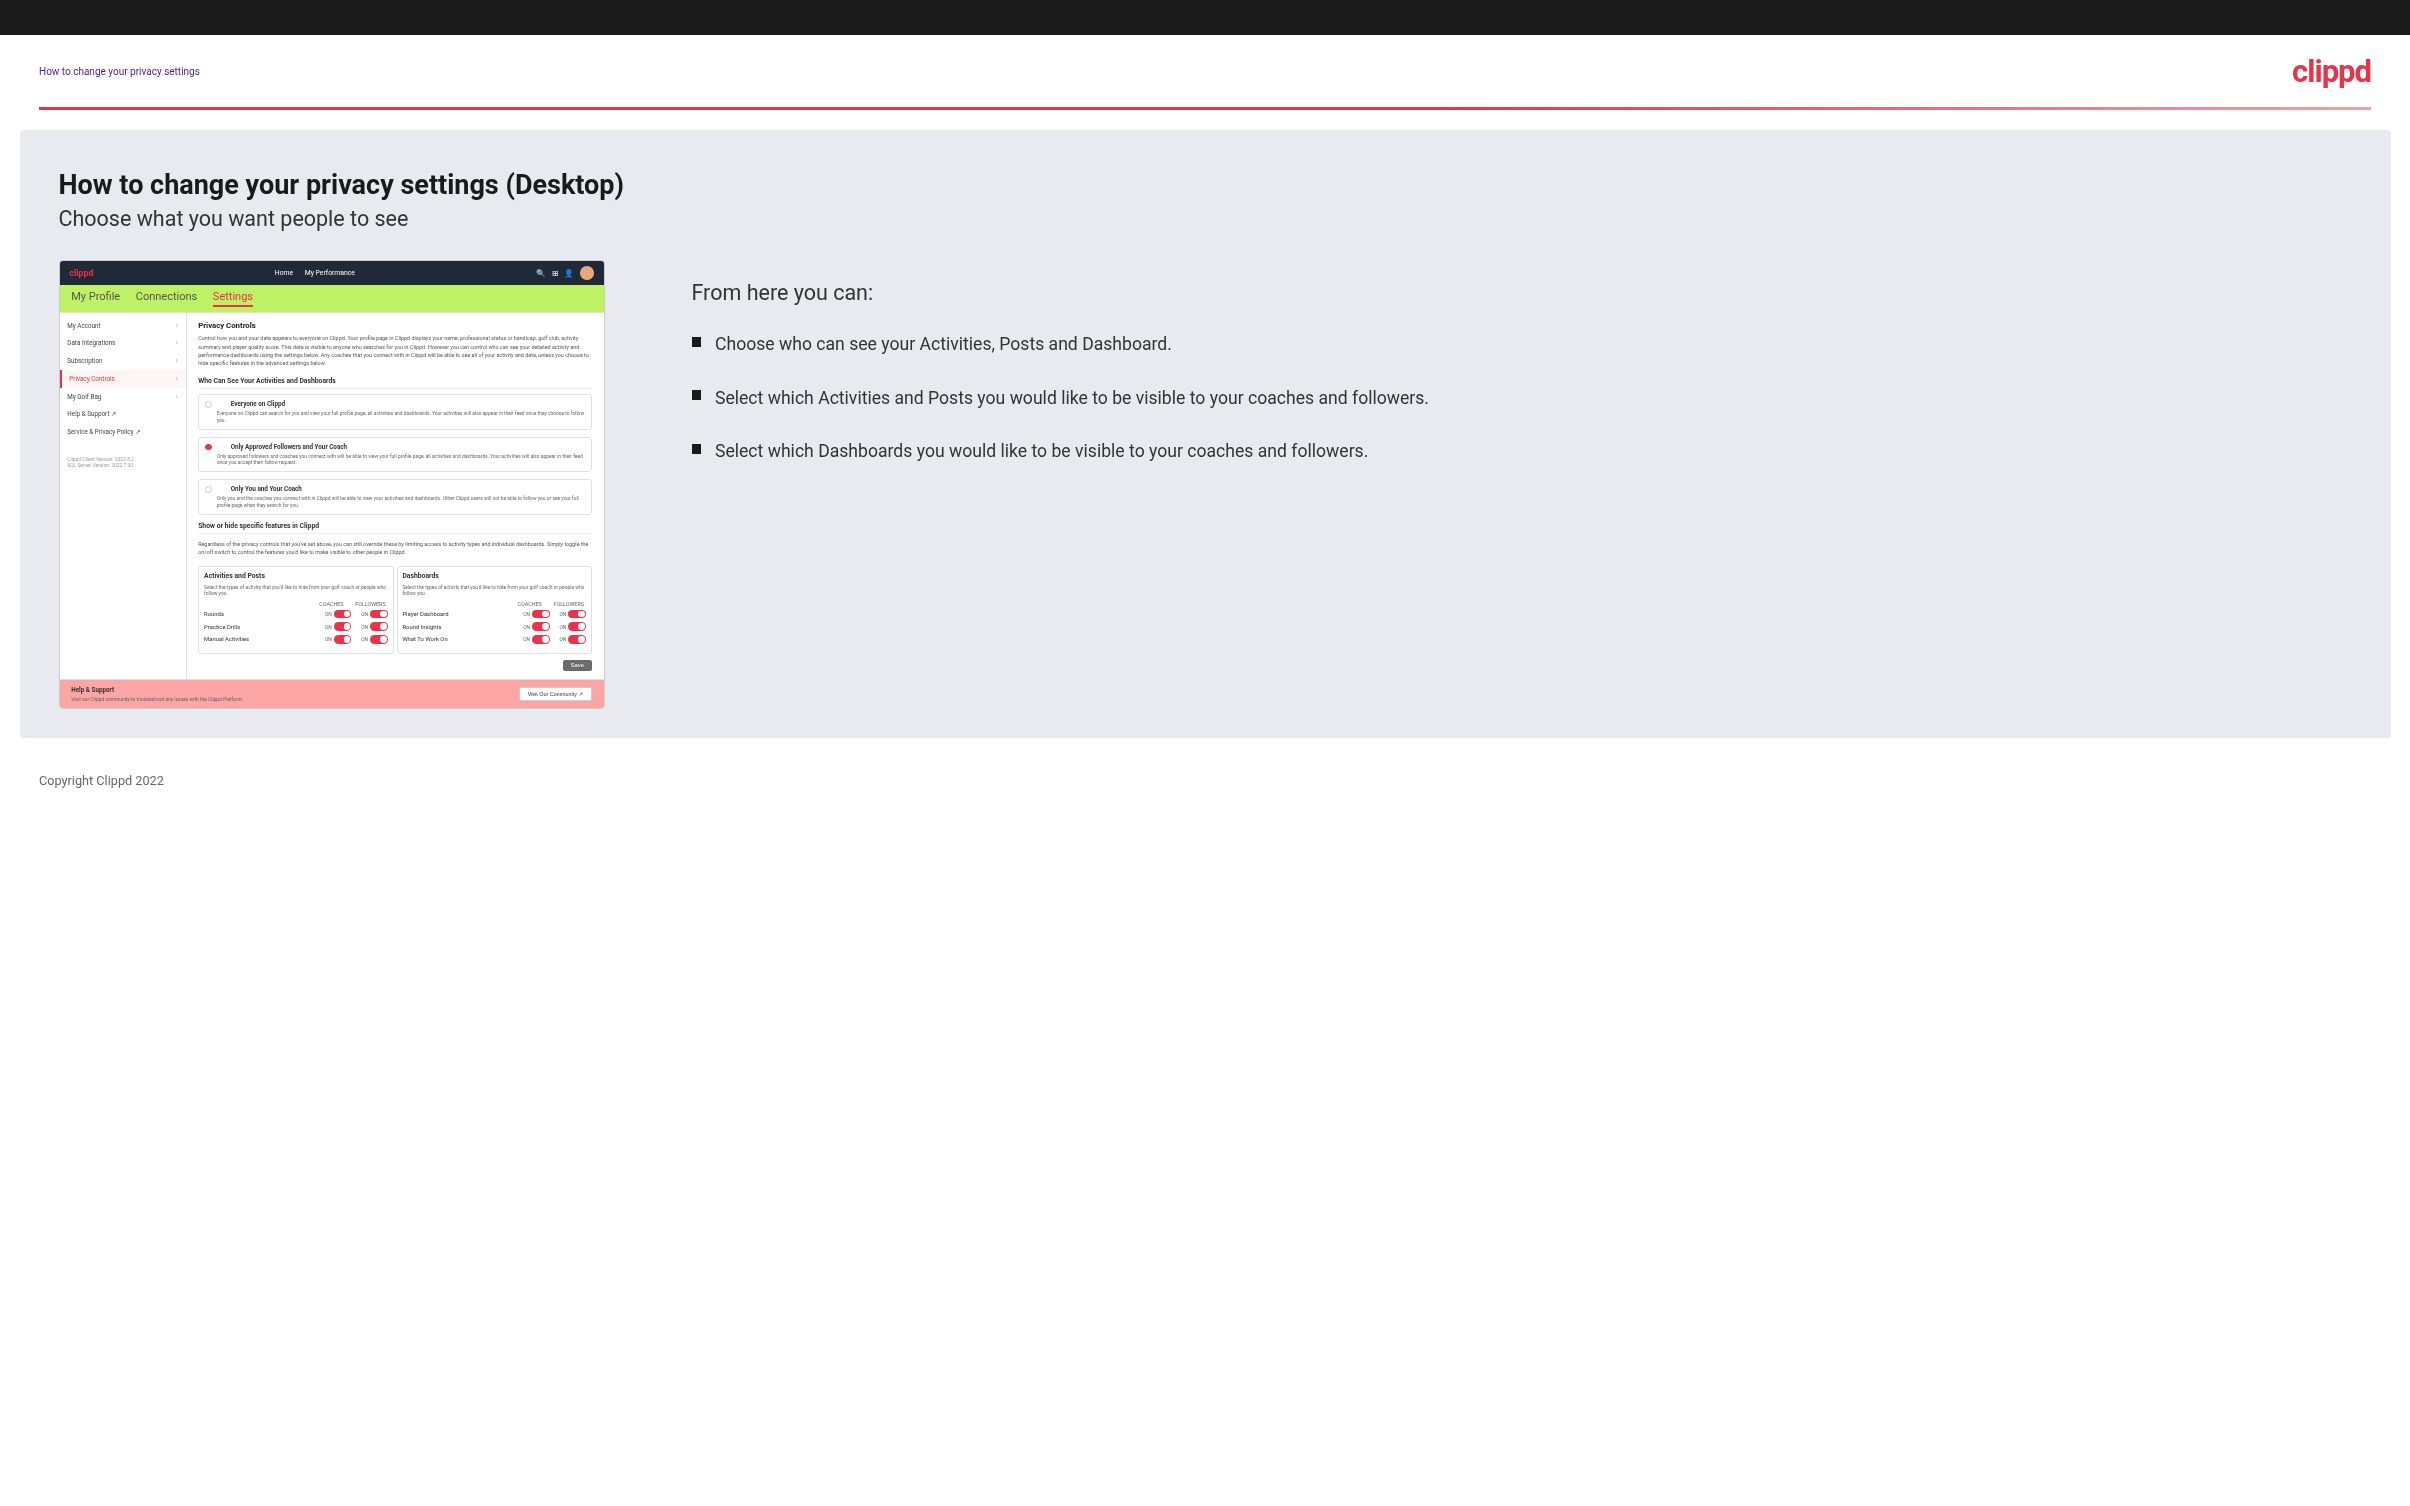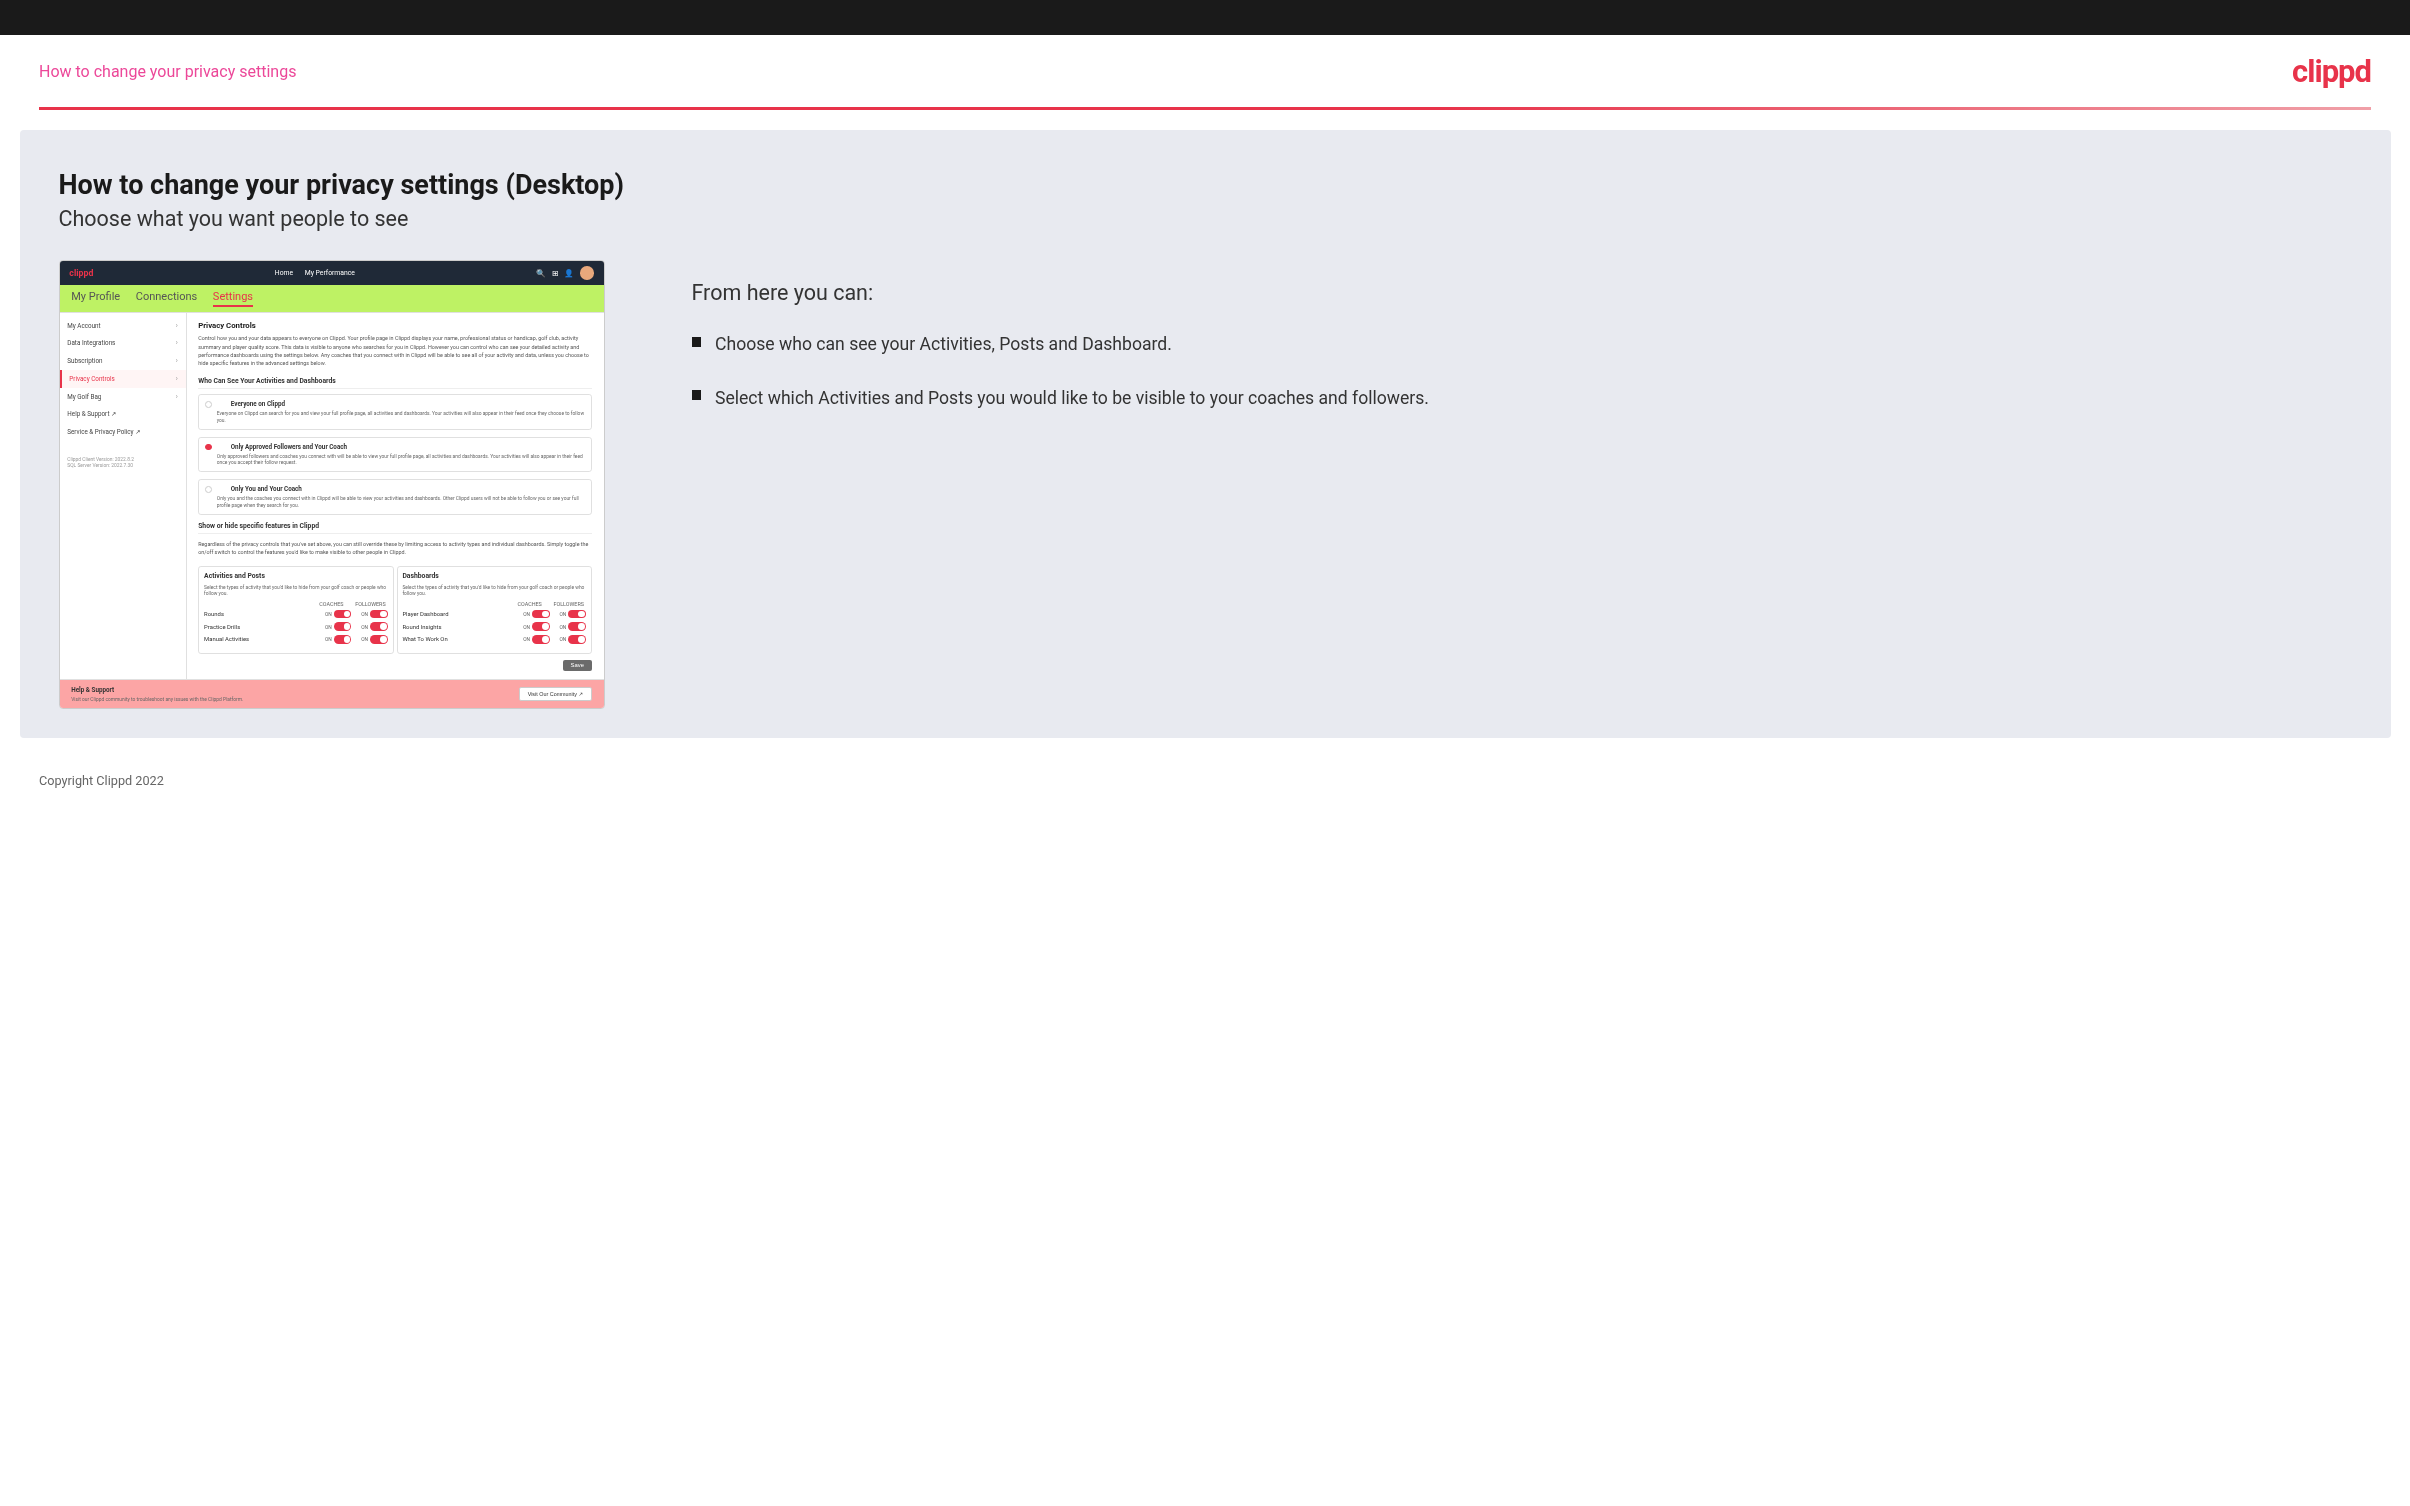--- a/index.html
+++ b/index.html
@@ -18,22 +18,22 @@
 
     
     .header {
       display: flex;
       align-items: center;
       justify-content: space-between;
       padding: 17.6px 39px;
       background: #fff;
     }
     .header-title {
-      font-size: 16px;
-      color: #ec4899;
+      font-size: 10px;
+      color: #4c1d95;
     }
     .logo {
       font-size: 31px;
       font-weight: 700;
       color: #e8334a;
       letter-spacing: -1px;
     }
 
     
     .header-divider {
@@ -603,20 +603,24 @@
       <div class="from-here">From here you can:</div>
       <ul class="bullet-list">
         <li>
           <div class="bullet-square"></div>
           <span class="bullet-text">Choose who can see your Activities, Posts and Dashboard.</span>
         </li>
         <li>
           <div class="bullet-square"></div>
           <span class="bullet-text">Select which Activities and Posts you would like to be visible to your coaches and followers.</span>
         </li>
+        <li>
+          <div class="bullet-square"></div>
+          <span class="bullet-text">Select which Dashboards you would like to be visible to your coaches and followers.</span>
+        </li>
       </ul>
     </div>
 
   </div>
 </div>
 
 <div class="footer">
   <span>Copyright Clippd 2022</span>
 </div>
 

